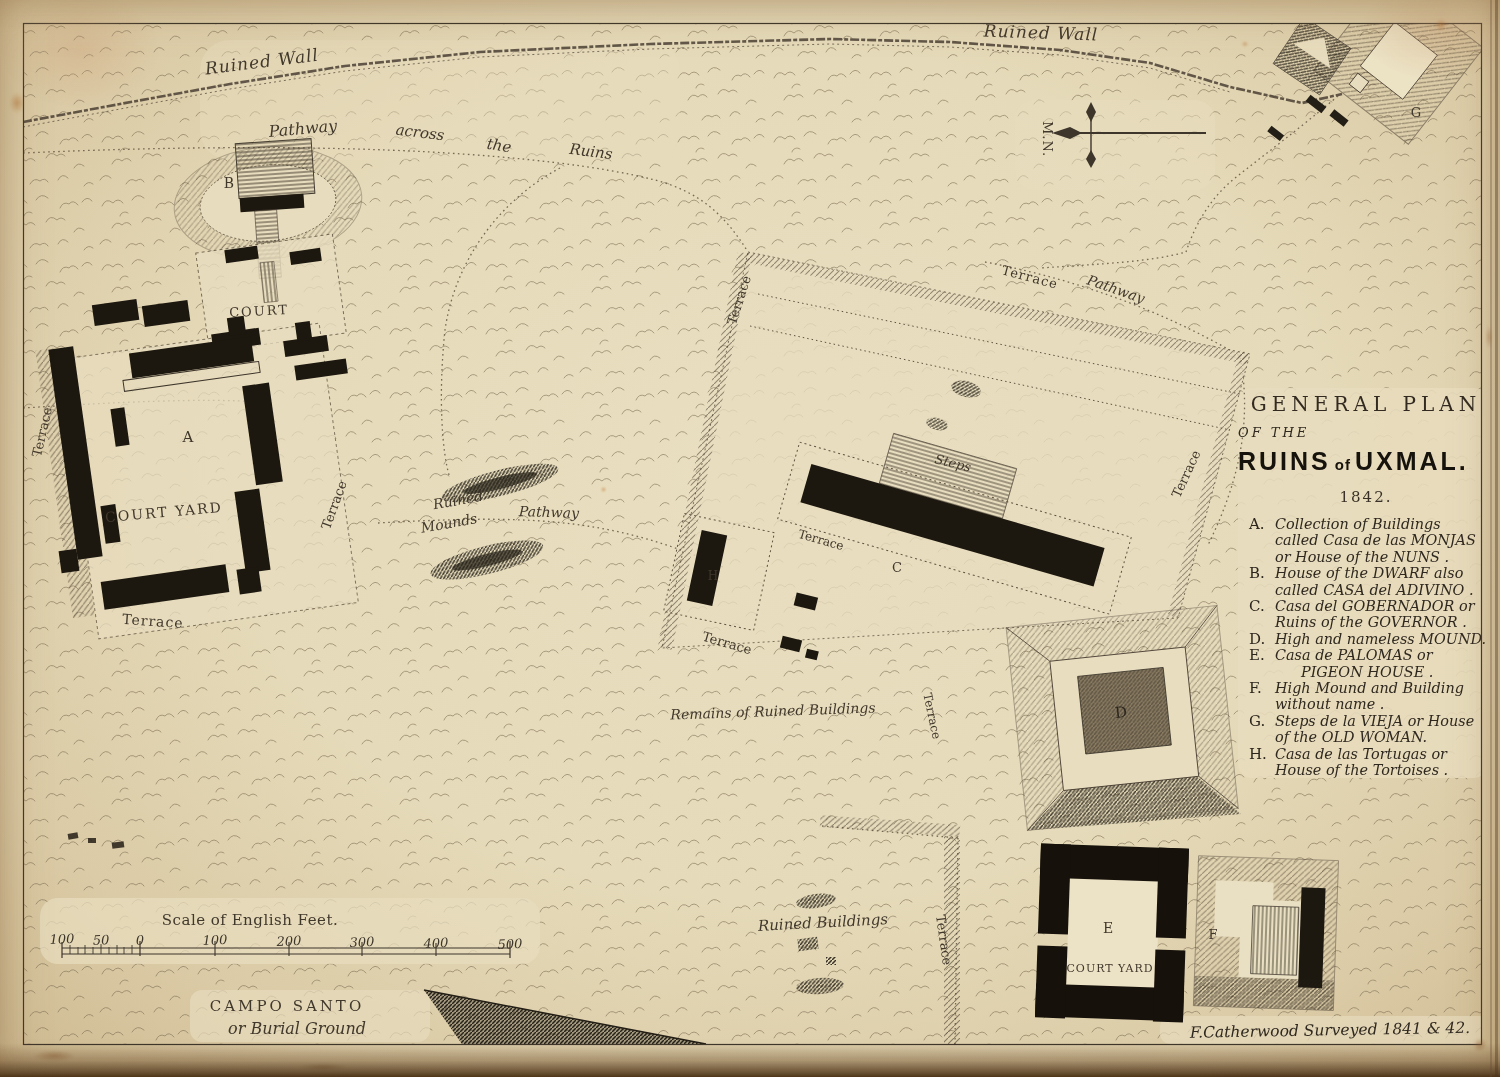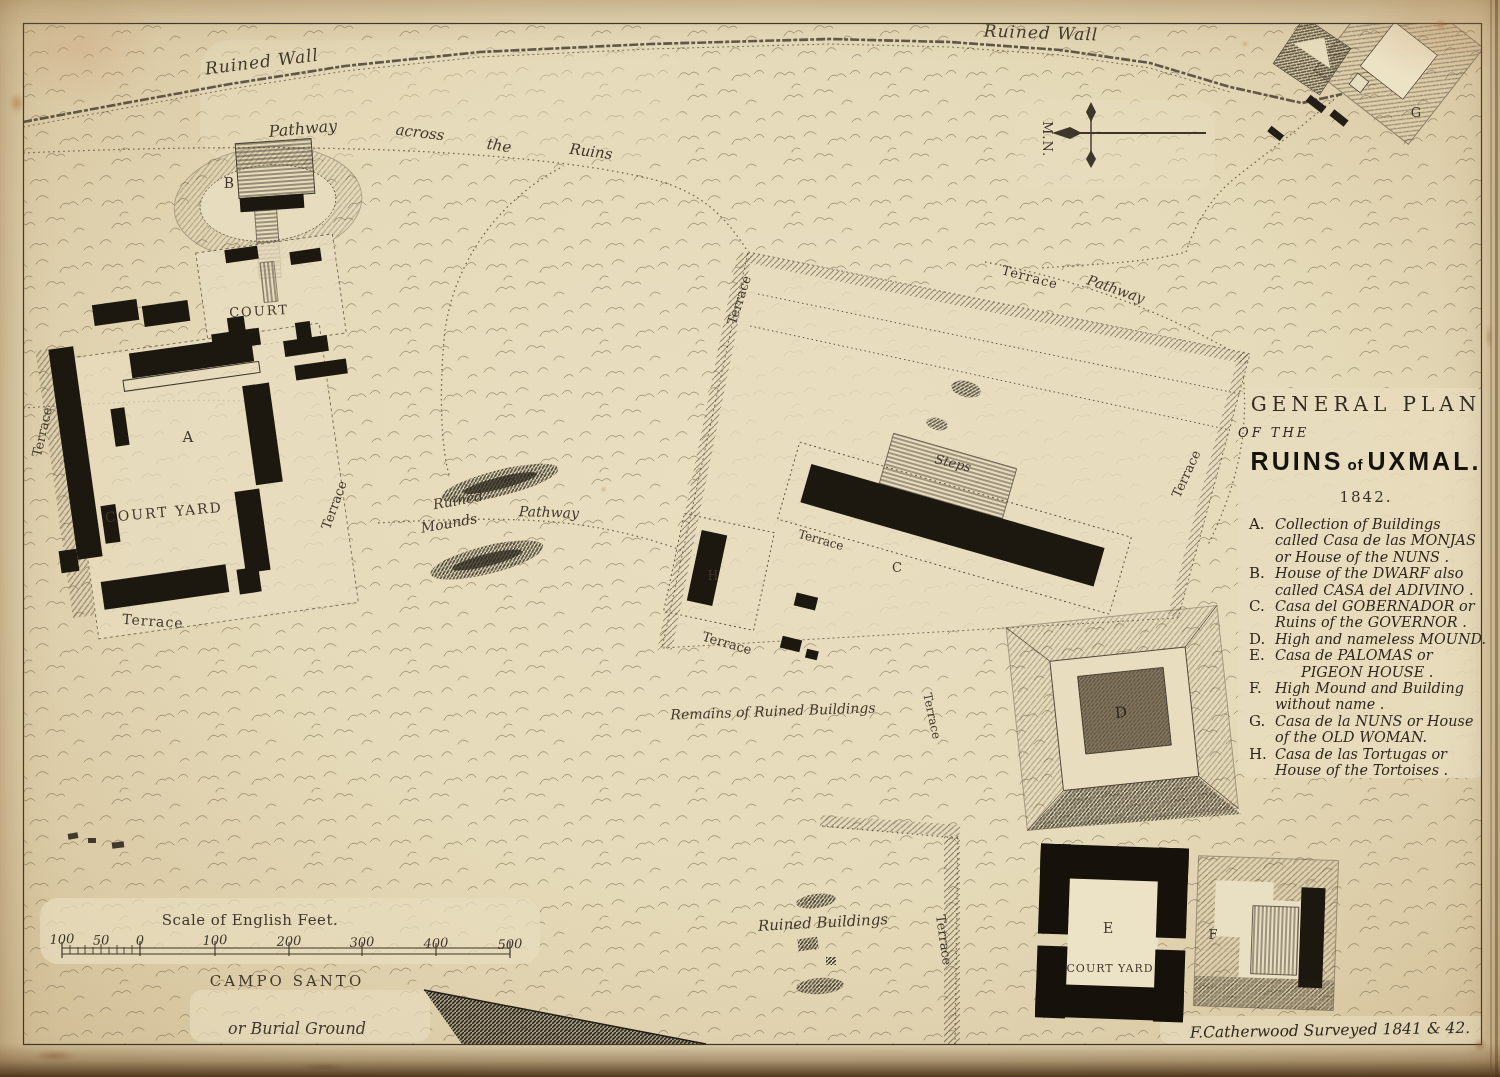--- a/index.html
+++ b/index.html
@@ -9,21 +9,21 @@
       radial-gradient(ellipse at 52% 44%, #e9dfc1 0%, #e5dab9 50%, #dbcba6 78%, #cdb990 100%);}
   svg{position:absolute;left:0;top:0;}
   .ml{position:absolute;transform-origin:50% 50%;color:#41382c;white-space:nowrap;
       font-family:"DejaVu Serif","Liberation Serif",serif;line-height:1;}
   .it{font-style:italic;}
   .sn{position:absolute;transform:translate(-50%,-50%) rotate(-2deg);font-style:italic;font-size:13px;color:#3d352a;}
   
   .tblock{position:absolute;left:1238px;top:392px;width:256px;color:#30291f;}
   .t1{text-align:center;font-size:20px;letter-spacing:5px;color:#332b21;}
   .t2{text-align:left;font-size:13px;letter-spacing:3px;margin-top:9px;}
-  .t3{text-align:center;margin-top:7px;white-space:nowrap;color:#16120c;
+  .t3{text-align:left;margin-top:7px;white-space:nowrap;color:#16120c;
       font-family:"Liberation Sans","DejaVu Sans",sans-serif;font-weight:bold;}
   .t3 .big{font-size:25px;letter-spacing:3px;}
   .t3 .small{font-size:15px;letter-spacing:1px;padding:0 4px;}
   .t4{text-align:center;font-size:15px;letter-spacing:2px;margin-top:12px;color:#3a3228;}
   .legend{margin-top:10px;}
   .entry{position:relative;padding-left:37px;font-style:italic;font-size:14.4px;
          line-height:16.4px;color:#2f281f;}
   .entry .k{position:absolute;left:11px;top:0;font-style:normal;font-size:15px;color:#2c251c;}
   .entry .ind{padding-left:26px;}
   
@@ -316,21 +316,21 @@
   <div class="ml" style="left:932px;top:716px;font-size:12px;transform:translate(-50%,-50%) rotate(78deg);">Terrace</div>
   <div class="ml" style="left:1121px;top:713px;font-size:15px;transform:translate(-50%,-50%) rotate(-6deg);color:#2c261d;">D</div>
 
   <div class="ml it" style="left:823px;top:923px;font-size:15px;transform:translate(-50%,-50%) rotate(-3deg);">Ruined Buildings</div>
   <div class="ml" style="left:944px;top:940px;font-size:13px;transform:translate(-50%,-50%) rotate(82deg);">Terrace</div>
   <div class="ml" style="left:1108px;top:928px;font-size:14px;transform:translate(-50%,-50%);">E</div>
   <div class="ml" style="left:1110px;top:968px;font-size:11px;letter-spacing:1px;transform:translate(-50%,-50%);">COURT YARD</div>
   <div class="ml" style="left:1213px;top:934px;font-size:13px;transform:translate(-50%,-50%);">F</div>
   <div class="ml" style="left:1416px;top:112px;font-size:13px;transform:translate(-50%,-50%);">G</div>
 
-  <div class="ml" style="left:287px;top:981px;font-size:15px;letter-spacing:3px;transform:translate(-50%,-50%);">CAMPO SANTO</div>
+  <div class="ml" style="left:287px;top:1006px;font-size:15px;letter-spacing:3px;transform:translate(-50%,-50%);">CAMPO SANTO</div>
   <div class="ml it" style="left:297px;top:1029px;font-size:16px;transform:translate(-50%,-50%);">or Burial Ground</div>
 
   <div class="ml" style="left:1047px;top:139px;font-size:13px;letter-spacing:1px;transform:translate(-50%,-50%) rotate(90deg);">M.N.</div>
 
   <div class="ml" style="left:250px;top:920px;font-size:15px;letter-spacing:.5px;transform:translate(-50%,-50%);">Scale of English Feet.</div>
   <span class="sn" style="left:62px;top:939px;">100</span>
   <span class="sn" style="left:101px;top:940px;">50</span>
   <span class="sn" style="left:140px;top:940px;">0</span>
   <span class="sn" style="left:215px;top:940px;">100</span>
   <span class="sn" style="left:289px;top:941px;">200</span>
@@ -371,21 +371,21 @@
         <div class="ln">Casa de PALOMAS  or</div>
         <div class="ln ind">PIGEON HOUSE .</div>
       </div>
       <div class="entry">
         <span class="k">F.</span>
         <div class="ln">High Mound and Building</div>
         <div class="ln">without name .</div>
       </div>
       <div class="entry">
         <span class="k">G.</span>
-        <div class="ln">Casa de la NUNS or House</div>
+        <div class="ln">Steps de la VIEJA or House</div>
         <div class="ln">of the  OLD WOMAN.</div>
       </div>
       <div class="entry">
         <span class="k">H.</span>
         <div class="ln">Casa de las Tortugas or</div>
         <div class="ln">House of the Tortoises .</div>
       </div>
     </div>
   </div>
 

